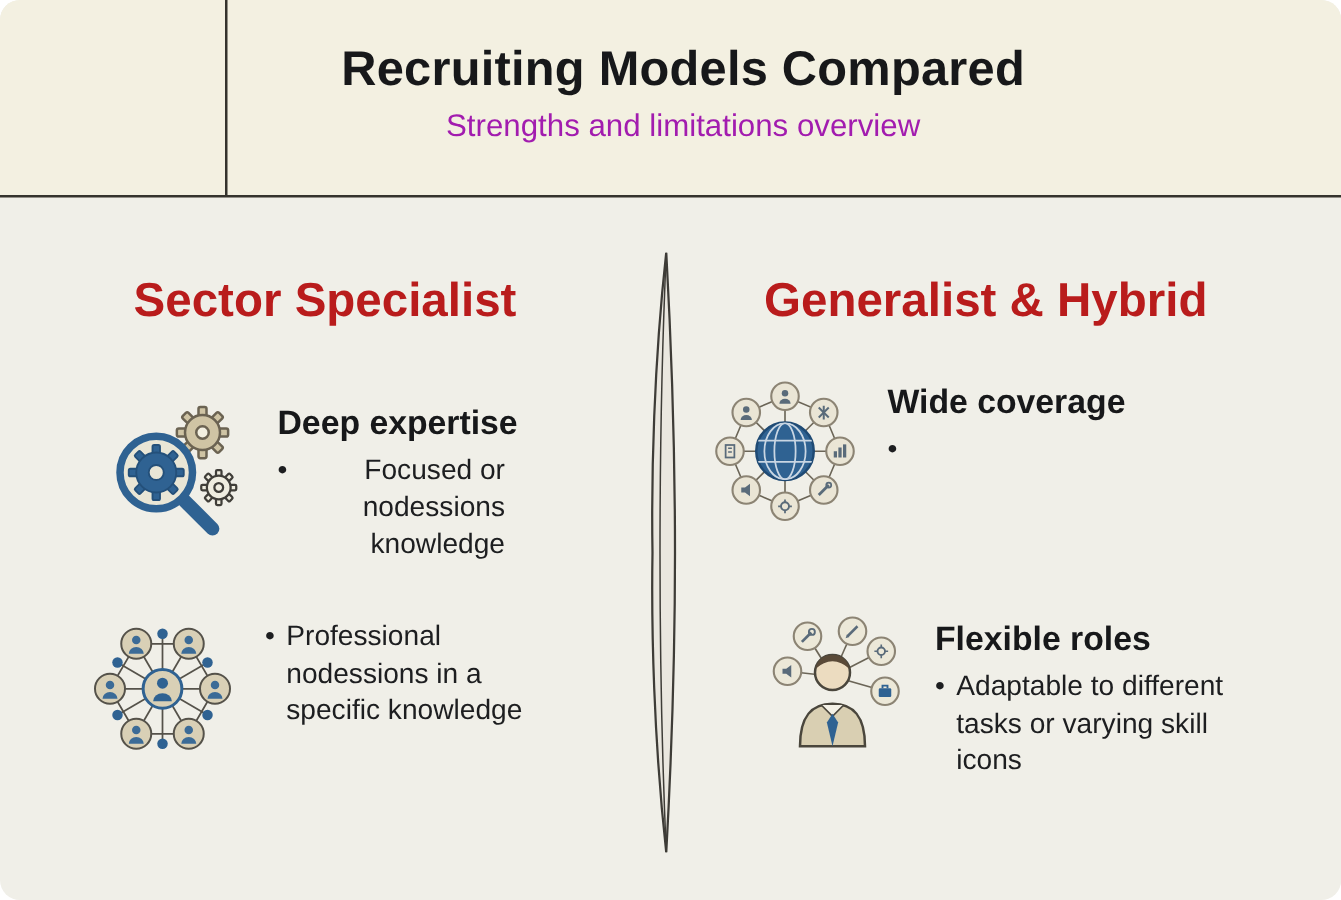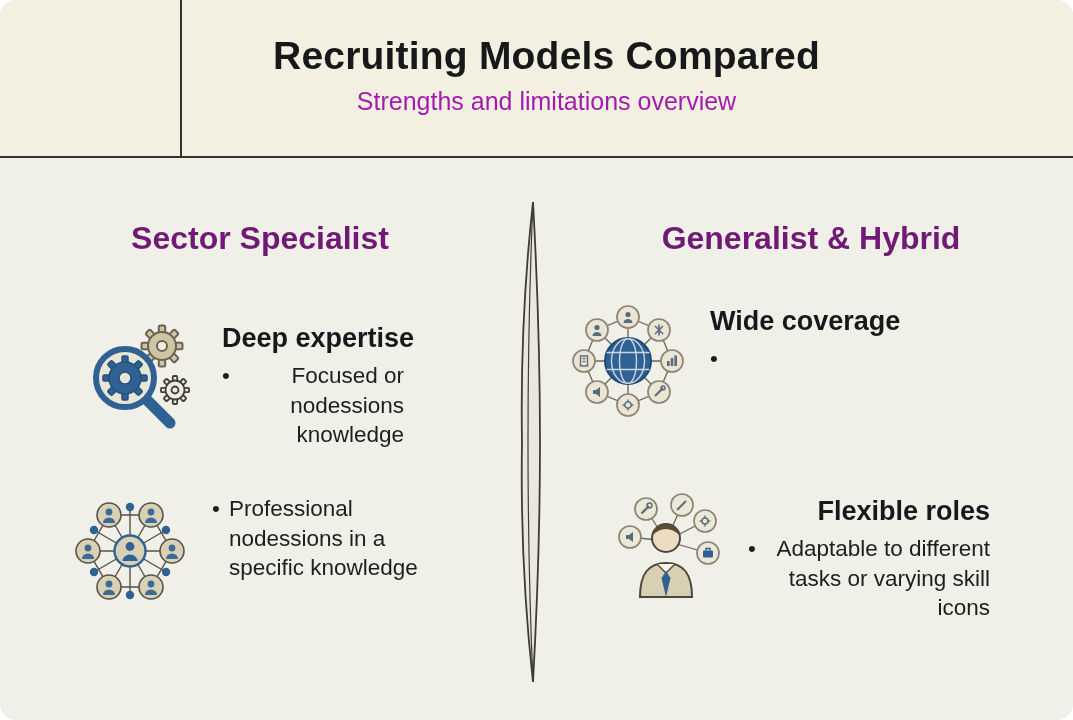--- a/index.html
+++ b/index.html
@@ -3,35 +3,35 @@
 <meta charset="utf-8">
 <style>
   html,body{margin:0;padding:0;background:#ffffff;font-family:"Liberation Sans",sans-serif;}
   .card{position:relative;width:1073px;height:720px;background:#f0efe8;border-radius:16px;overflow:hidden;margin:0 auto;}
   
   .header{position:absolute;left:0;top:0;right:0;height:156px;background:#f3f0e1;border-bottom:2px solid #35332d;text-align:center;padding-left:20px;}
   .header-vline{position:absolute;left:180px;top:0;width:2px;height:156px;background:#35332d;}
   .title{margin:0;padding-top:34px;font-size:39px;font-weight:700;color:#17181a;letter-spacing:.2px;}
   .subtitle{margin:0;padding-top:9px;font-size:25px;font-weight:400;color:#a21caf;}
   
-  .col-heading{position:absolute;font-size:32px;font-weight:700;color:#701a75;}
+  .col-heading{position:absolute;font-size:38px;font-weight:700;color:#b91c1c;}
   .col-heading.left{left:90px;top:220px;width:340px;text-align:center;}
-  .col-heading.right{left:622px;top:220px;width:378px;text-align:center;}
+  .col-heading.right{left:588px;top:220px;width:378px;text-align:right;}
   
   .item{position:absolute;display:flex;gap:22px;}
   .item .icon{width:120px;height:120px;flex:0 0 auto;}
   .item .icon svg{width:120px;height:120px;display:block;}
   .item-text{padding-top:5px;}
   .item-title{font-size:27px;font-weight:700;color:#17181a;margin-bottom:7px;}
   .bullet{position:relative;padding-left:17px;font-size:22.5px;line-height:1.32;color:#1d1e20;}
   .marker{position:absolute;left:0;top:0;}
   #item-l1{left:80px;top:318px;text-align:right;}
   #item-l2{left:70px;top:489px;}
   #item-r1{left:568px;top:301px;}
-  #item-r2{left:606px;top:491px;text-align:right;}
+  #item-r2{left:606px;top:491px;}
   #item-l1 .bullet{width:165px;}
   #item-l2 .bullet{width:200px;}
   #item-r1 .bullet{width:205px;}
   #item-r2 .bullet{width:225px;}
   
   .divider{position:absolute;left:513px;top:202px;width:40px;height:480px;}
 </style>
 </head>
 <body>
 

